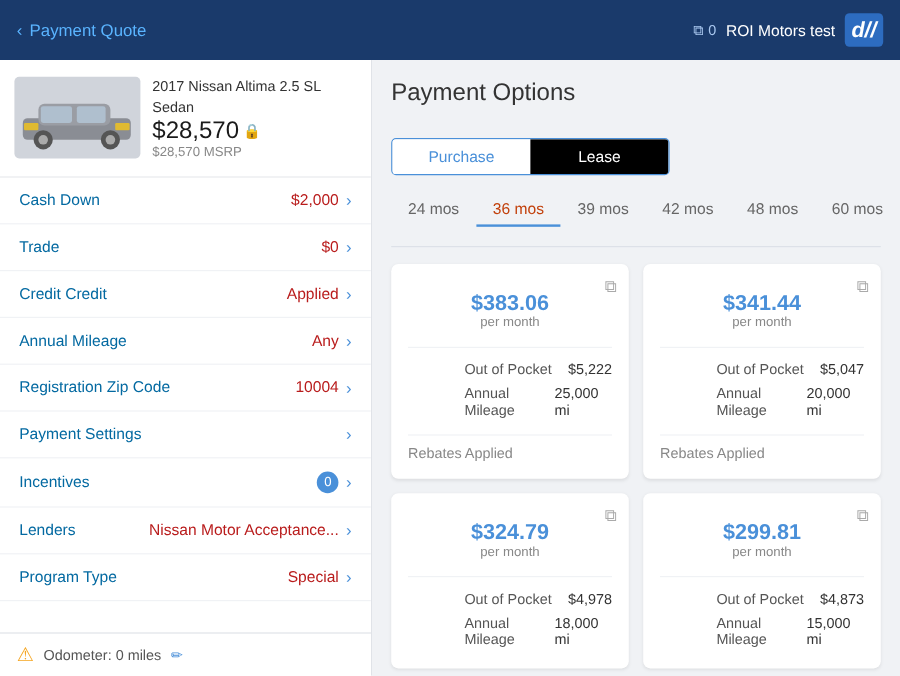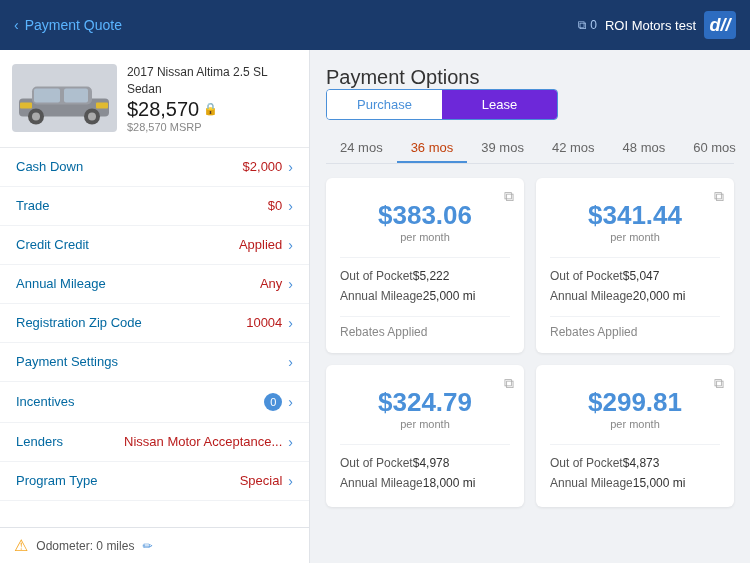--- a/index.html
+++ b/index.html
@@ -140,21 +140,21 @@
     .right-panel {
       flex: 1;
       padding: 16px;
       background: #f0f2f5;
       overflow-y: auto;
     }
     .payment-options-title {
       font-size: 20px;
       color: #333;
       font-weight: 400;
-      margin-bottom: 0;
+      margin-bottom: 26px;
     }
 
     
     .toggle-group {
       display: flex;
       border: 1px solid #4a90d9;
       border-radius: 4px;
       overflow: hidden;
       width: 232px;
       margin-bottom: 14px;
@@ -162,35 +162,35 @@
     .toggle-btn {
       flex: 1;
       padding: 7px 10px;
       text-align: center;
       font-size: 13px;
       cursor: pointer;
       border: none;
       outline: none;
     }
     .toggle-btn.active {
-      background: #6d28d9;
+      background: #000000;
       color: white;
     }
     .toggle-btn.inactive {
       background: white;
       color: #4a90d9;
     }
 
     
     .month-tabs {
       display: flex;
       gap: 0;
       border-bottom: 1px solid #dde1e8;
       margin-bottom: 14px;
-      padding-bottom: 0;
+      padding-bottom: 16px;
     }
     .month-tab {
       padding: 6px 14px;
       font-size: 13px;
       color: #666;
       cursor: pointer;
       border-bottom: 2px solid transparent;
       white-space: nowrap;
     }
     .month-tab.active {
@@ -213,43 +213,44 @@
     }
     .card-copy-icon {
       position: absolute;
       top: 10px;
       right: 10px;
       color: #aaa;
       font-size: 14px;
       cursor: pointer;
     }
     .card-amount {
-      font-size: 26px;
+      font-size: 18px;
       font-weight: 600;
       color: #4a90d9;
       text-align: center;
       margin-top: 8px;
     }
     .card-per-month {
       text-align: center;
       font-size: 11px;
       color: #888;
       margin-bottom: 14px;
     }
     .card-divider {
       border: none;
       border-top: 1px solid #f0f2f5;
       margin: 8px 0;
     }
     .card-detail-row {
       display: flex;
-      justify-content: flex-start;
+      justify-content: space-between;
       font-size: 12px;
       color: #555;
       padding: 3px 0;
+      margin-left: 47px;
     }
     .card-detail-value { color: #333; font-weight: 500; }
     .card-rebates {
       font-size: 12px;
       color: #888;
       margin-top: 10px;
       padding-top: 8px;
       border-top: 1px solid #f0f2f5;
     }
   </style>

